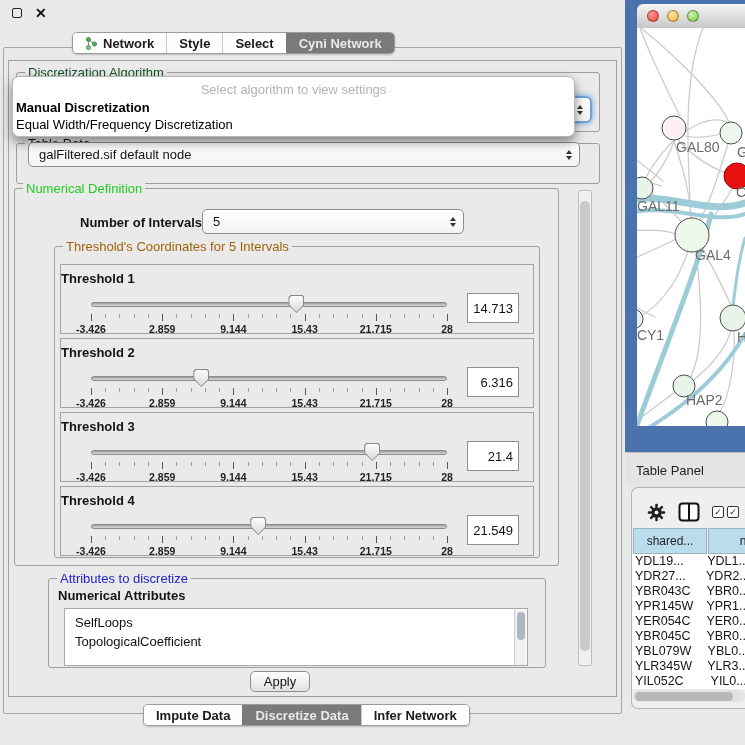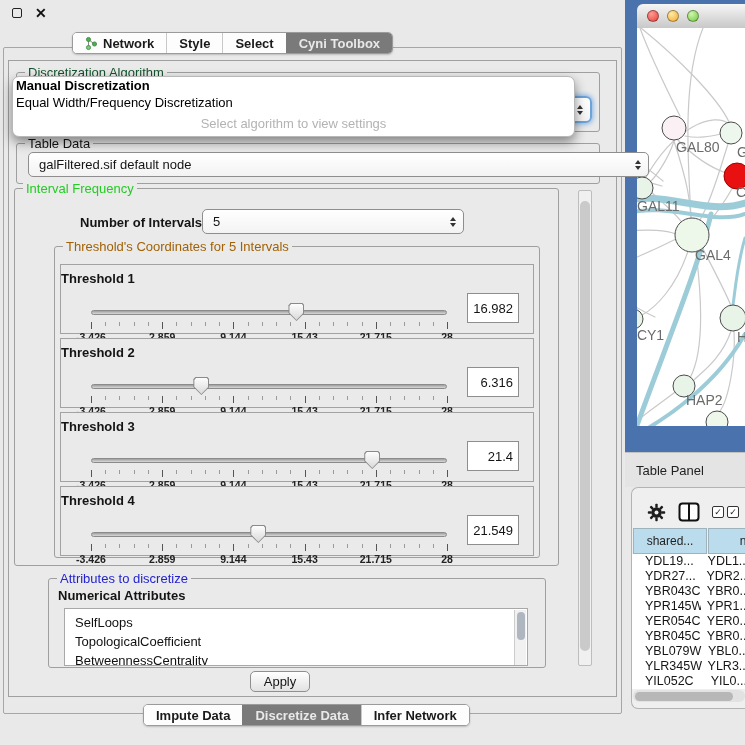--- a/index.html
+++ b/index.html
@@ -31,31 +31,31 @@
 
 #alg-group{left:16px;top:72px;width:584px;height:60px}
 #alg-group .glabel{color:#14532d}
 #alg-combo{left:26px;top:96px;width:566px;height:27px;border:2px solid #6ea3d8;box-shadow:0 0 5px 1px #7fb2e5;border-radius:6px}
 #alg-popup{position:absolute;left:12px;top:76px;width:563px;height:61px;background:#fff;border:1px solid #b8b8b8;border-radius:7px;box-shadow:0 5px 12px rgba(0,0,0,.45);z-index:20;overflow:hidden}
 #alg-hint{text-align:center;color:#b3b3b3;padding-top:5px;height:22px}
 .popup-opt{padding:0 3px;line-height:17px;color:#000}
 .popup-opt.bold{font-weight:bold}
 
 #td-group{left:16px;top:143px;width:584px;height:41px}
-#td-combo{left:28px;top:152px;width:621px;height:25px}
+#td-combo{left:28px;top:142px;width:552px;height:25px}
 
 #int-group{left:14px;top:188px;width:545px;height:378px}
 #int-group>.glabel{color:#21cd21}
 #noi-label{position:absolute;left:80px;top:215px;font-weight:bold;z-index:4}
 #noi-combo{left:202px;top:209px;width:262px;height:25px}
 #th-group{left:54px;top:246px;width:486px;height:312px}
 #th-group>.glabel{color:#a16207}
 .th-row{position:absolute;left:60px;width:474px;height:70px;background:#eaeaea;border:1px solid #a2a2a2;z-index:4}
 .th-name{position:absolute;left:0;top:6px;font-weight:bold}
-.slider{position:absolute;left:30px;top:40px;width:356px;height:36px}
+.slider{position:absolute;left:30px;top:32px;width:356px;height:36px}
 .track{position:absolute;left:0;right:0;top:5px;height:5px;border:1px solid #8b8b8b;border-radius:3px;background:linear-gradient(#9e9e9e,#d9d9d9)}
 .tick{position:absolute;top:17px;width:1px;height:4px;background:#9a9a9a}
 .tick.major{height:7px;background:#555}
 .tlab{position:absolute;top:26px;transform:translateX(-50%);font-size:10.5px;font-weight:bold;color:#222;white-space:nowrap}
 .thumb{position:absolute;top:-2px;width:16px;height:18px;clip-path:polygon(0 12%,12% 0,88% 0,100% 12%,100% 55%,50% 100%,0 55%);background:#8a8a8a;padding:1px;z-index:5}
 .thumb-in{width:100%;height:100%;clip-path:polygon(0 12%,12% 0,88% 0,100% 12%,100% 55%,50% 100%,0 55%);background:linear-gradient(#fdfdfd,#d9d9d9)}
 .val-box{position:absolute;right:14px;top:28px;width:52px;height:30px;background:#fff;border:1px solid #8e8e8e;display:flex;align-items:center;justify-content:flex-end;padding-right:5px}
 
 #attr-group{left:48px;top:578px;width:498px;height:90px}
 #attr-group>.glabel{color:#2323d0}
@@ -85,21 +85,21 @@
 #tp-gear{position:absolute;left:647px;top:503px;z-index:3}
 #tp-cols{position:absolute;left:678px;top:502px;z-index:3}
 .cb{position:absolute;width:12px;height:12px;border:1.5px solid #333;border-radius:2px;background:#fff;font-size:9px;line-height:9px;display:flex;align-items:center;justify-content:center;z-index:3;color:#222}
 #tp-cb1{left:712px;top:506px}
 #tp-cb2{left:727px;top:506px}
 .tp-h{position:absolute;top:528px;height:26px;border:1px solid #9fb3bc;background:#badcec;display:flex;align-items:center;justify-content:center;font-size:12px;color:#222;z-index:3;overflow:hidden}
 #tp-h1{left:633px;width:74px}
 #tp-h2{left:708px;width:80px}
 #tp-rows{position:absolute;left:632px;top:554px;width:113px;height:135px;background:#fff;overflow:hidden;z-index:3}
 .trow{display:flex;height:15px;line-height:15px;font-size:12.5px;color:#151515}
-.tc1{width:76px;padding-left:13px;overflow:hidden;white-space:nowrap}
+.tc1{width:76px;padding-left:3px;overflow:hidden;white-space:nowrap}
 .tc2{padding-left:6px;overflow:hidden;white-space:nowrap}
 #tp-hscroll{position:absolute;left:633px;top:690px;width:112px;height:12px;background:#e2e2e2;border-radius:6px;z-index:4}
 #tp-hthumb{position:absolute;left:2px;top:1.5px;width:98px;height:9px;background:#b7b7b7;border-radius:5px}
 </style>
 </head>
 <body>
 
 <div id="cp-titlebar">
   <span id="float-btn"></span>
   <span id="close-btn">✕</span>
@@ -119,55 +119,55 @@
       </svg>
       <span>Network</span>
     </div>
     <div class="seg">
       <span>Style</span>
     </div>
     <div class="seg">
       <span>Select</span>
     </div>
     <div class="seg sel">
-      <span>Cyni Toolbox</span>
+      <span>Cyni Network</span>
     </div>
   </div>
 
 <div id="alg-group" class="group">
   <span class="glabel">Discretization Algorithm</span>
 </div>
 <div id="alg-combo" class="combo">
   <span class="stepper">
       <i class="up"></i>
       <i class="down"></i>
     </span>
 </div>
 
 <div id="alg-popup">
+  <div id="alg-hint">Select algorithm to view settings</div>
   <div id="alg-options">
       <div class="popup-opt bold">Manual Discretization</div>
       <div class="popup-opt">Equal Width/Frequency Discretization</div>
     </div>
-  <div id="alg-hint">Select algorithm to view settings</div>
 </div>
 
 <div id="td-group" class="group">
   <span class="glabel">Table Data</span>
 </div>
 <div id="td-combo" class="combo">
   <span>galFiltered.sif default node</span>
   <span class="stepper">
       <i class="up"></i>
       <i class="down"></i>
     </span>
 </div>
 
 <div id="int-group" class="group">
-  <span class="glabel">Interval Frequency</span>
+  <span class="glabel">Numerical Definition</span>
 </div>
 <div id="noi-label">Number of Intervals</div>
 <div id="noi-combo" class="combo">
   <span>5</span>
   <span class="stepper">
       <i class="up"></i>
       <i class="down"></i>
     </span>
 </div>
 <div id="th-group" class="group">
@@ -207,21 +207,21 @@
         <div class="tlab" style="left: 0%;">-3.426</div>
         <div class="tlab" style="left: 20%;">2.859</div>
         <div class="tlab" style="left: 40%;">9.144</div>
         <div class="tlab" style="left: 60%;">15.43</div>
         <div class="tlab" style="left: 80%;">21.715</div>
         <div class="tlab" style="left: 100%;">28</div>
         <div class="thumb" style="left: calc(57.72% - 8px);">
           <div class="thumb-in"></div>
         </div>
       </div>
-      <div class="val-box">16.982</div>
+      <div class="val-box">14.713</div>
     </div>
     <div class="th-row" style="top: 338px;">
       <div class="th-name">Threshold 2</div>
       <div class="slider">
         <div class="track"></div>
         <div class="tick major" style="left: 0%;"></div>
         <div class="tick" style="left: 4%;"></div>
         <div class="tick" style="left: 8%;"></div>
         <div class="tick" style="left: 12%;"></div>
         <div class="tick" style="left: 16%;"></div>
@@ -344,21 +344,20 @@
     </div>
   </div>
 
 <div id="attr-group" class="group">
   <span class="glabel">Attributes to discretize</span>
 </div>
 <div id="attr-sub">Numerical Attributes</div>
 <div id="attr-list">
   <div class="attr-item">SelfLoops</div>
     <div class="attr-item">TopologicalCoefficient</div>
-    <div class="attr-item">BetweennessCentrality</div>
     <div id="attr-scroll">
       <div id="attr-thumb"></div>
     </div>
 </div>
 
 <div id="main-scroll">
     <div id="main-thumb"></div>
   </div>
 
 <div id="apply-btn">

